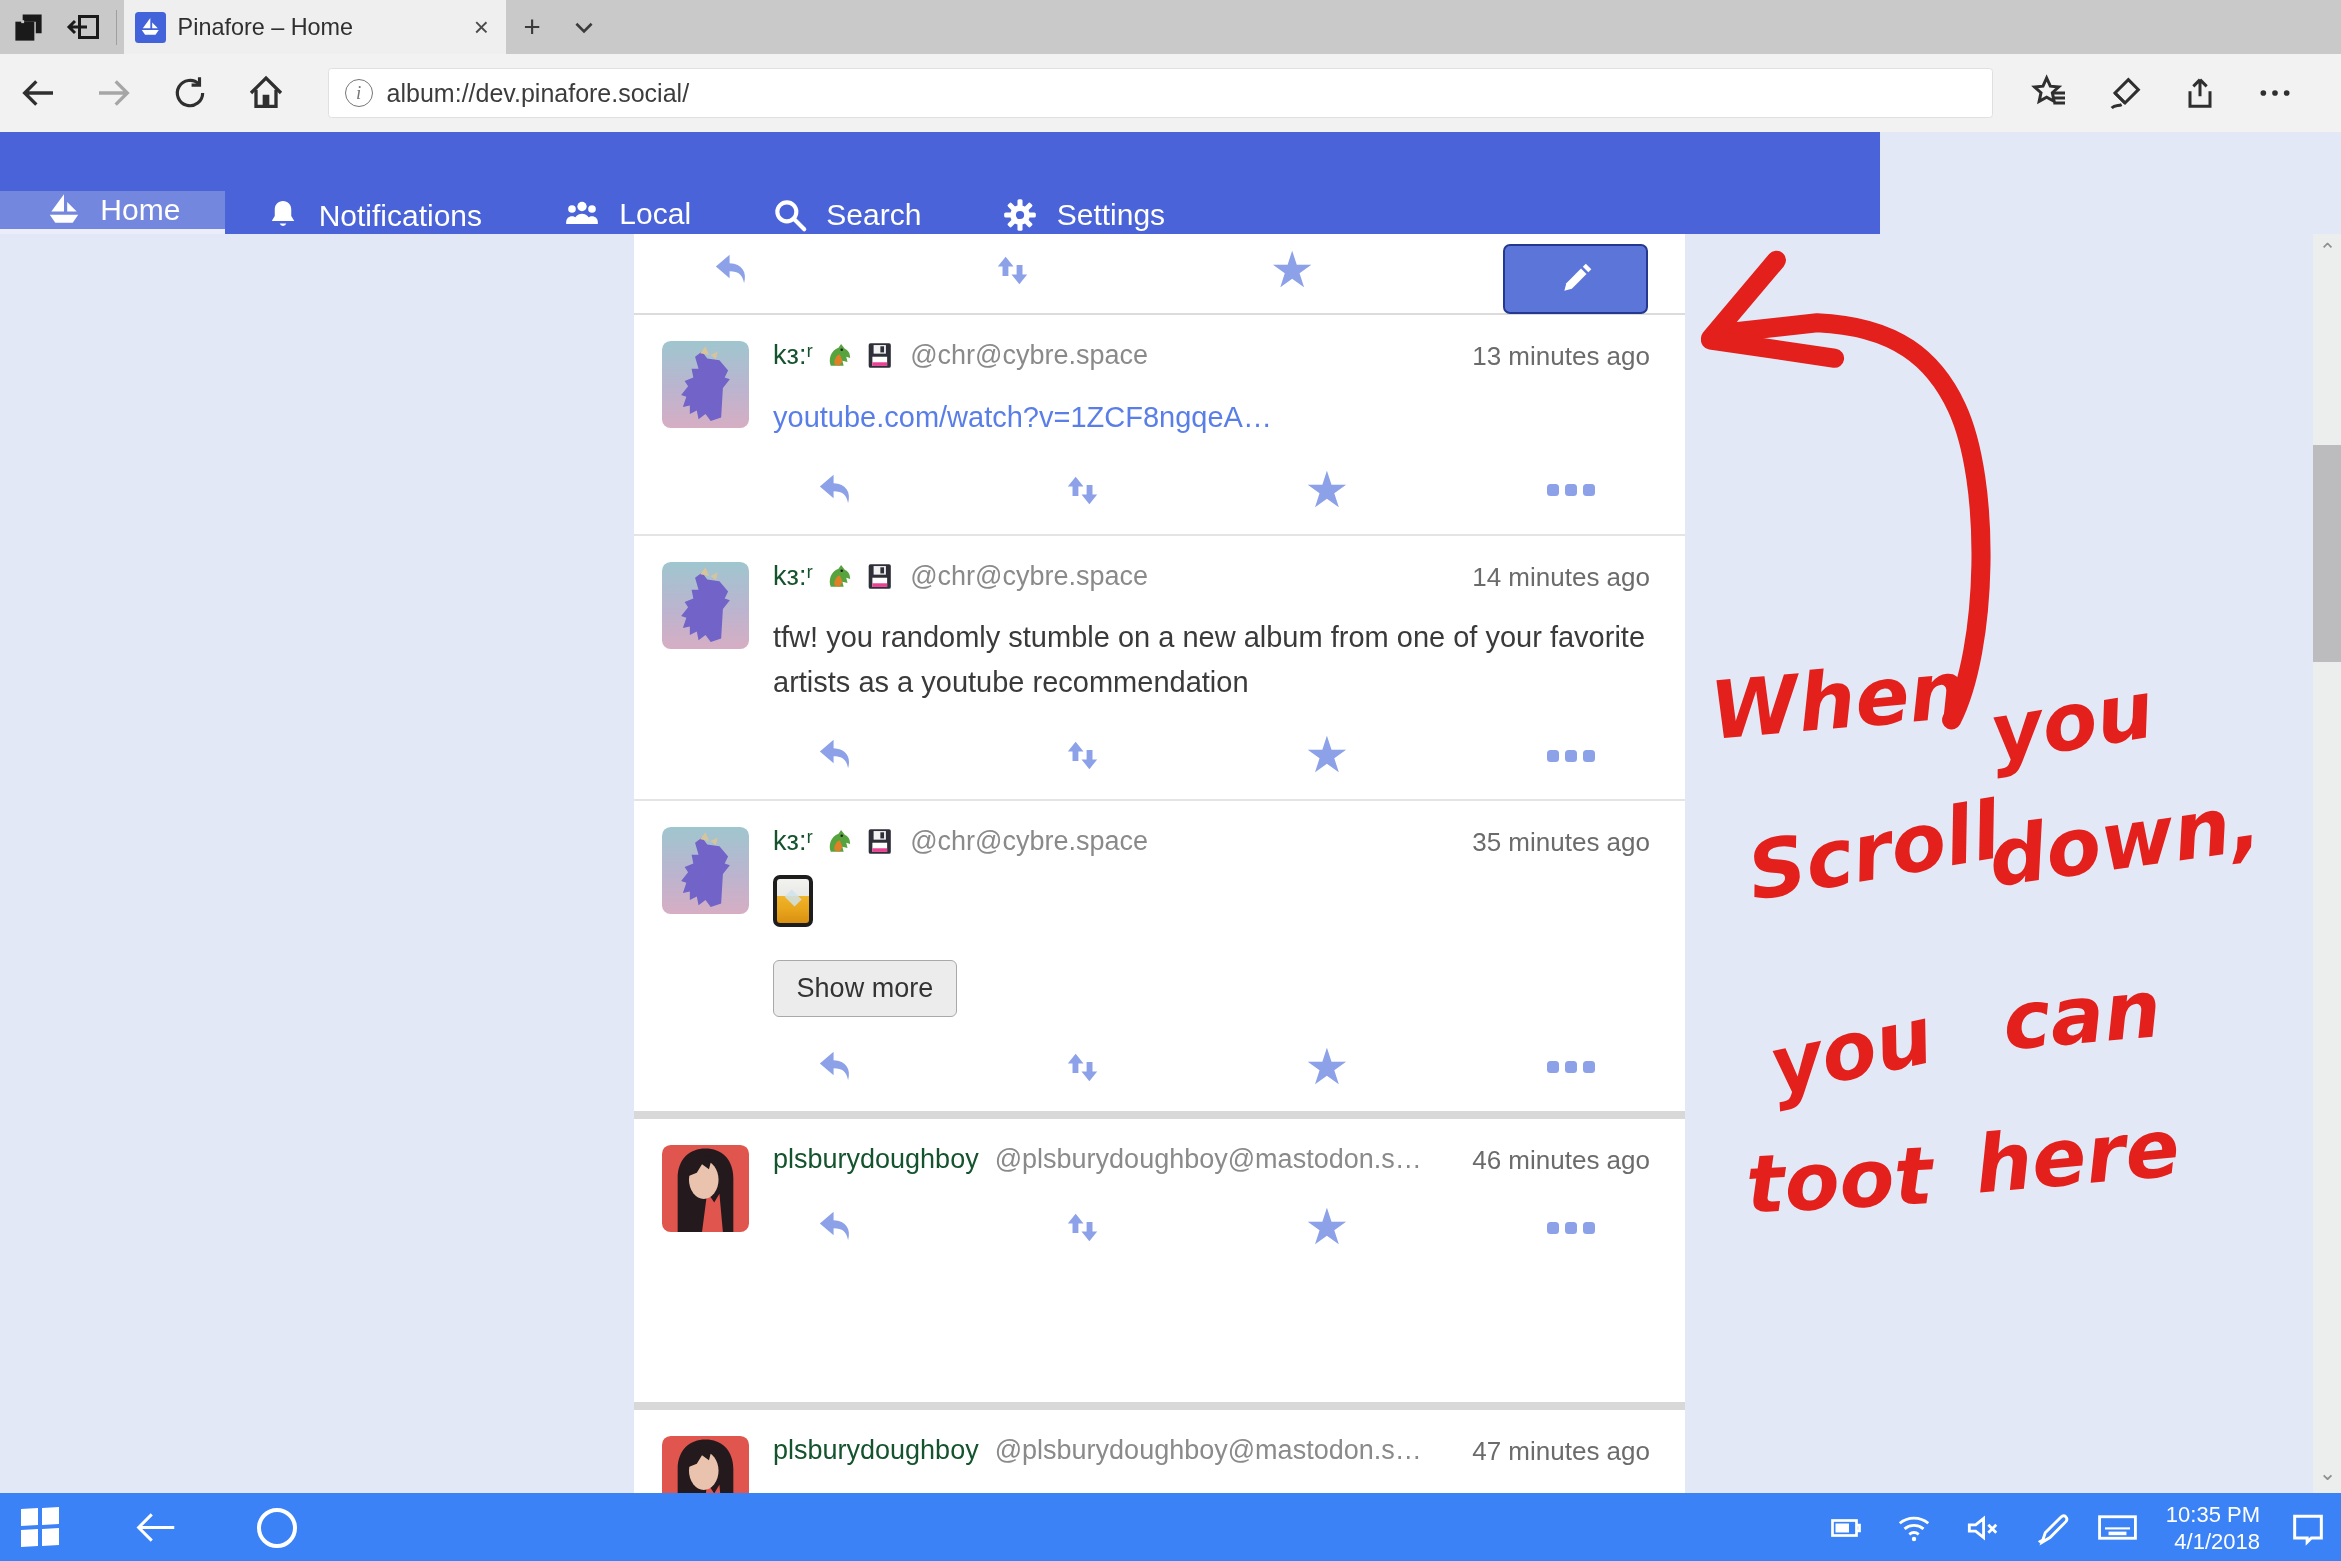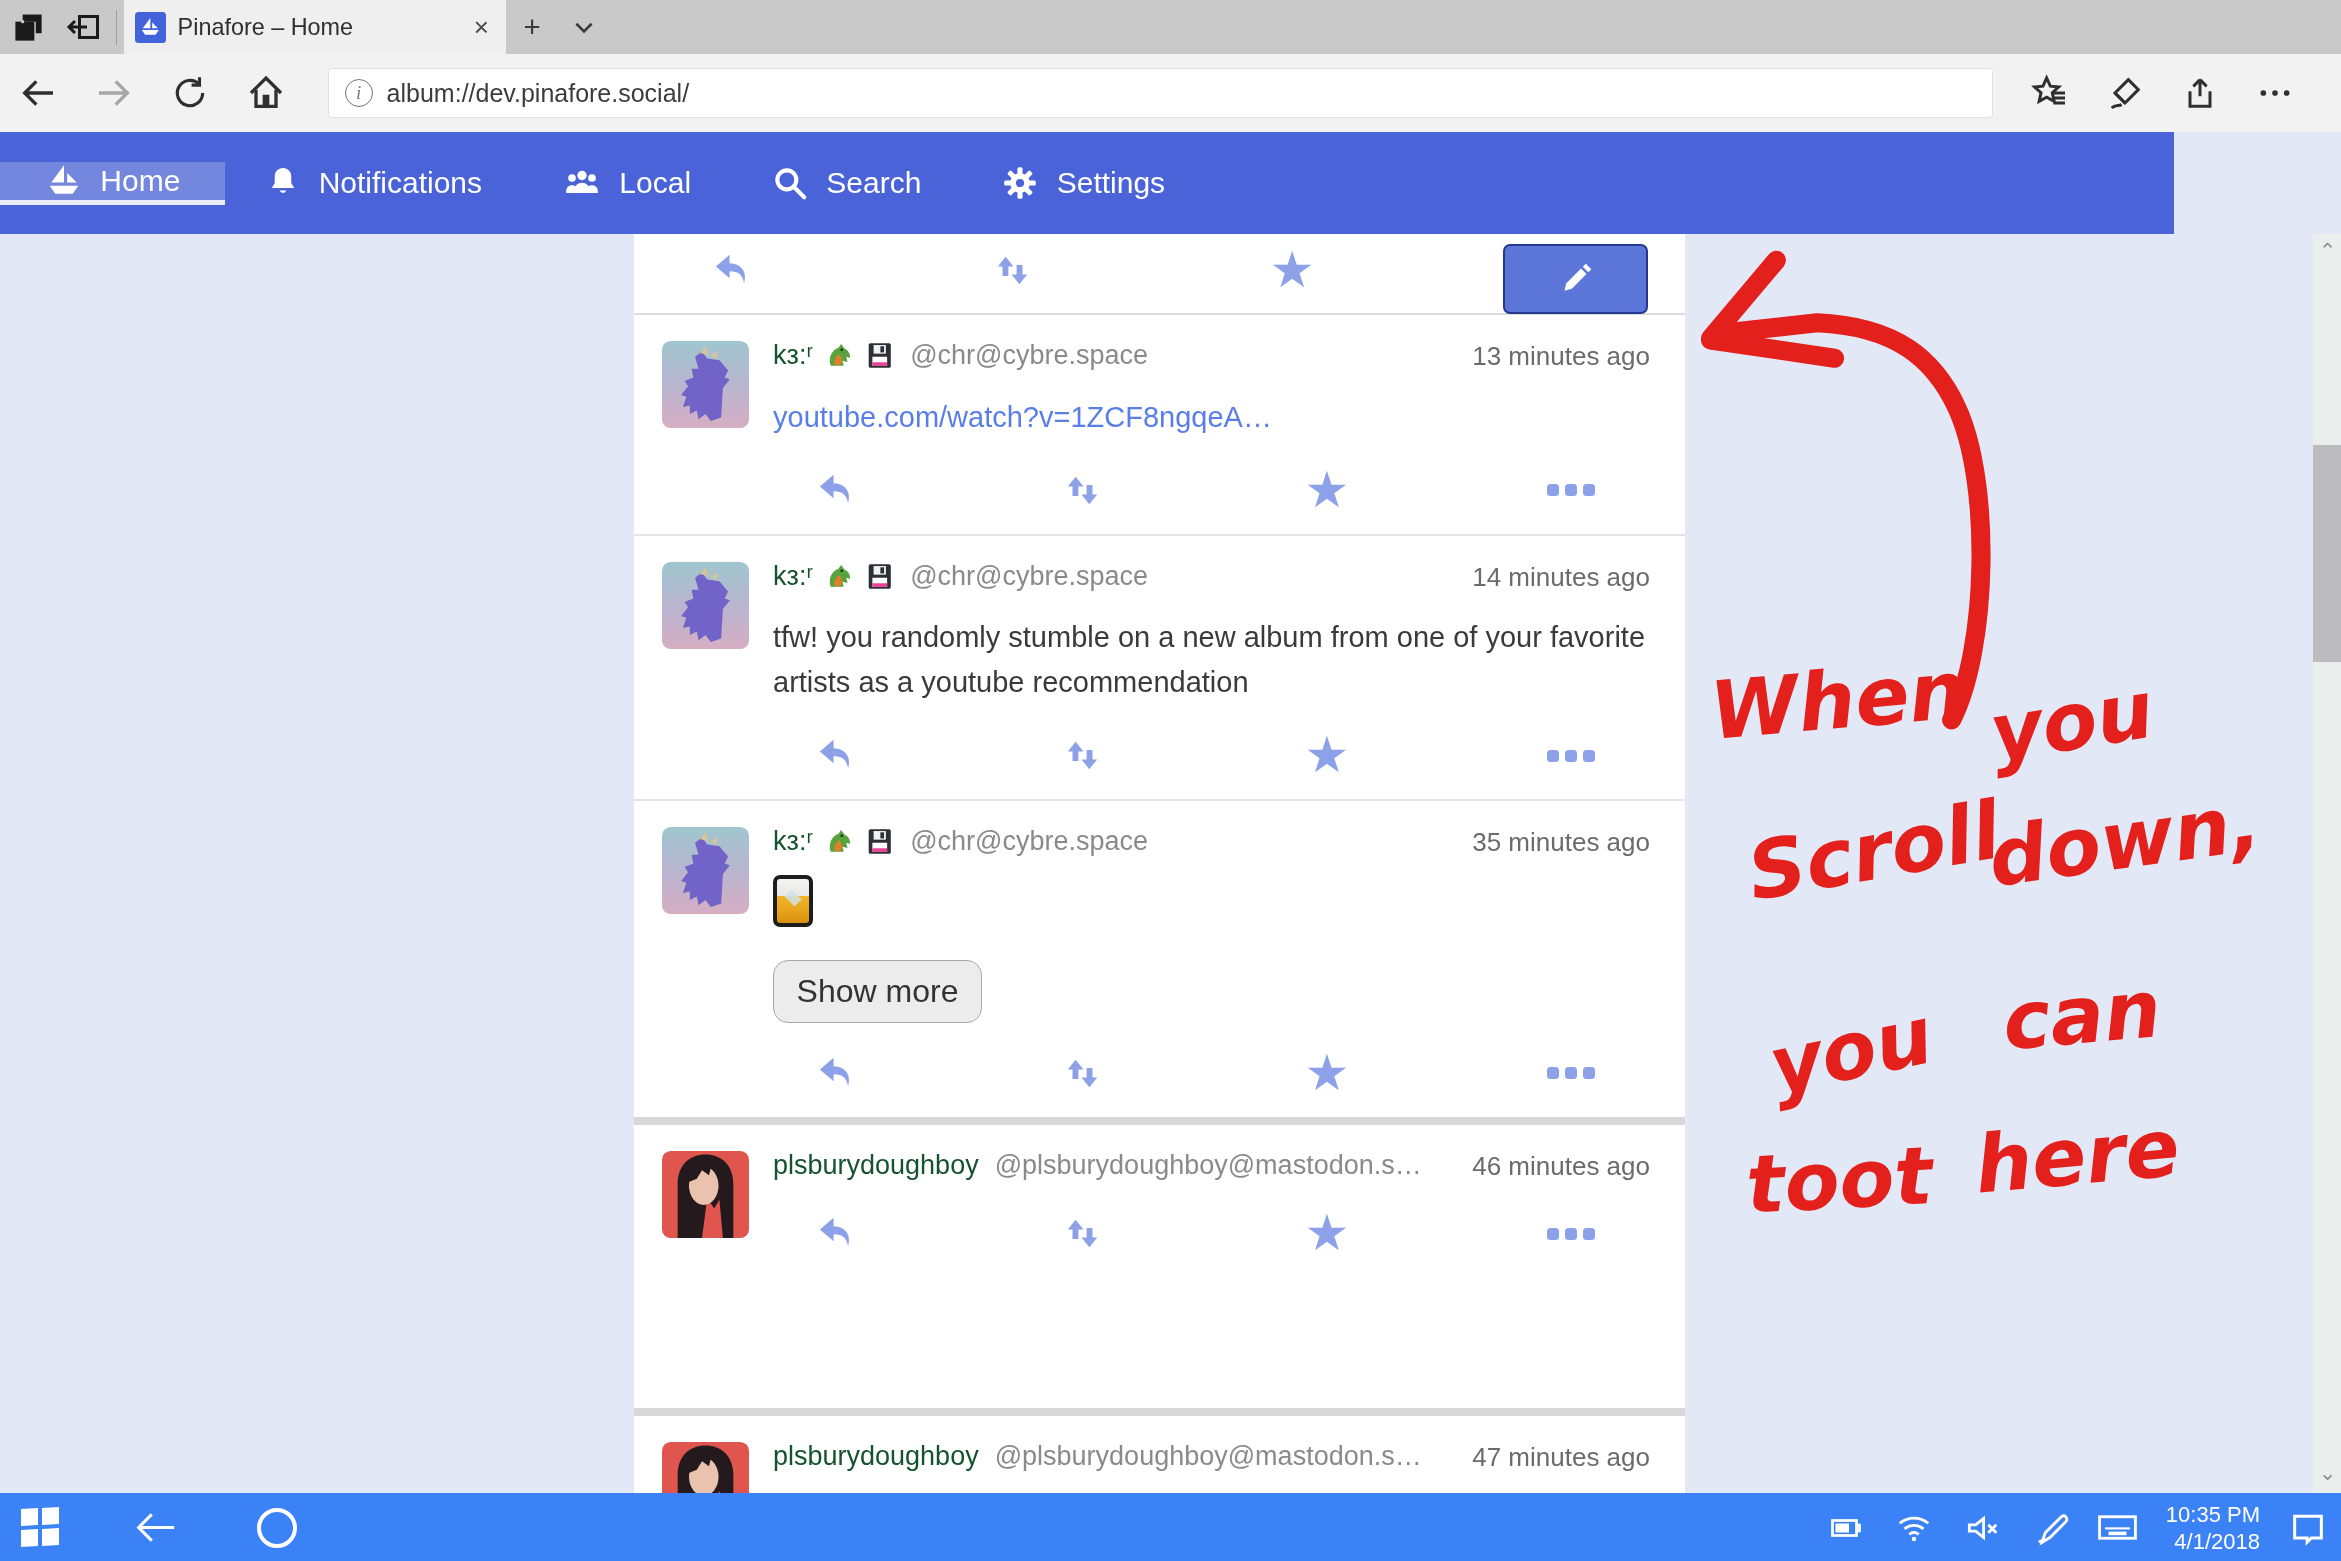--- a/index.html
+++ b/index.html
@@ -19,21 +19,21 @@
   
   .toolbar { position:absolute; left:0; top:54px; width:2342px; height:78px; background:#f2f2f2; display:flex; align-items:center; }
   .navicon { width:76px; height:78px; display:flex; align-items:center; justify-content:center; cursor:pointer; }
   .addressbar { height:50px; width:1665px; margin-left:24px; background:#fff; border:0.9px solid #e0e0e0; border-radius:3.5px; display:flex; align-items:center; padding:0 15.6px; }
   .info-badge { width:28px; height:28px; border:1.7px solid #767676; border-radius:50%; color:#767676; font-size:19px; display:flex; align-items:center; justify-content:center; font-style:italic; font-family:"Liberation Serif",serif; flex:none; }
   .url-text { font-size:25px; color:#3c3c3c; margin-left:14px; white-space:nowrap; }
   .tb-right { display:flex; margin-left:19px; }
   .tb-right .navicon { width:75px; }
 
   
-  .pnav { position:absolute; left:0; top:132px; width:2174px; height:102px; background:#4a63d8; display:flex; align-items:center; }
+  .pnav { position:absolute; left:0; top:132px; width:1880px; height:102px; background:#4a63d8; display:flex; align-items:flex-end; }
   .pnav-item { display:flex; align-items:center; gap:17.3px; padding:0 40px; color:#fff; cursor:pointer; }
   .pnav-item.active { background:#7487de; border-bottom:5.2px solid rgba(255,255,255,.85); padding:0 45px; }
   .pnav-label { font-size:30px; }
 
   
   .content { position:absolute; left:0; top:234px; width:2342px; height:1259px; background:#e3e8f7; overflow:hidden; }
   .feed { position:absolute; left:634px; top:0; width:1051px; height:100%; background:#fff; overflow:hidden; }
 
   .toot { position:relative; padding:22.6px 35px 0 139px; border-bottom:2.6px solid #e4e4e4; background:#fff; }
   .toot.partial { padding:0 35px; height:69px; border-bottom-color:#dcdcdc; }
@@ -47,21 +47,21 @@
   .body a { color:#597ee8; text-decoration:none; cursor:pointer; }
   .actions { display:flex; justify-content:space-between; margin:26px 54px 0 40px; padding-bottom:19px; }
   .toot.partial .actions { margin-top:12px; }
   .act { width:49px; height:49px; display:flex; align-items:center; justify-content:center; cursor:pointer; color:#8ca1e8; }
   .act .star-glyph { font-size:50px; line-height:49px; }
   .dots { display:flex; gap:6px; }
   .dots i { width:12px; height:12px; border-radius:3.5px; background:#8ca1e8; }
 
   .name-emoji { display:inline-flex; margin-left:10.4px; }
 
-  .show-more-btn { display:inline-block; margin-top:29.5px; font-size:32px; color:#333; background:#ececec; border:1.7px solid #a9a9a9; border-radius:15px; padding:12px 22.6px; cursor:pointer; }
+  .show-more-btn { display:inline-block; margin-top:29.5px; font-size:27px; color:#333; background:#ececec; border:1.7px solid #a9a9a9; border-radius:6px; padding:12px 22.6px; cursor:pointer; }
 
   .glass-emoji { display:inline-block; width:40px; height:52px; margin-top:15.6px; border:4.3px solid #1d1d1d; border-radius:7px;
     background:linear-gradient(to bottom, #f2f2f0 0%, #e9e9e6 38%, #f0b429 39%, #e8a51b 70%, #d98f12 100%); position:relative; }
   .glass-emoji::after { content:""; position:absolute; left:8.7px; top:14px; width:14px; height:10.4px; background:#cfe3ea; transform:rotate(45deg); opacity:.85; }
 
   .compose-btn { position:absolute; left:869px; top:10.4px; width:145px; height:70px; background:#5b76d8; border:2.6px solid #24388f; border-radius:7px; display:flex; align-items:center; justify-content:center; cursor:pointer; z-index:6; }
 
   
   .scrollbar { position:absolute; right:0; top:0; width:29px; height:100%; background:#eceded; }
   .scroll-thumb { position:absolute; left:0; top:211px; width:29px; height:217px; background:#bcbcbf; }

